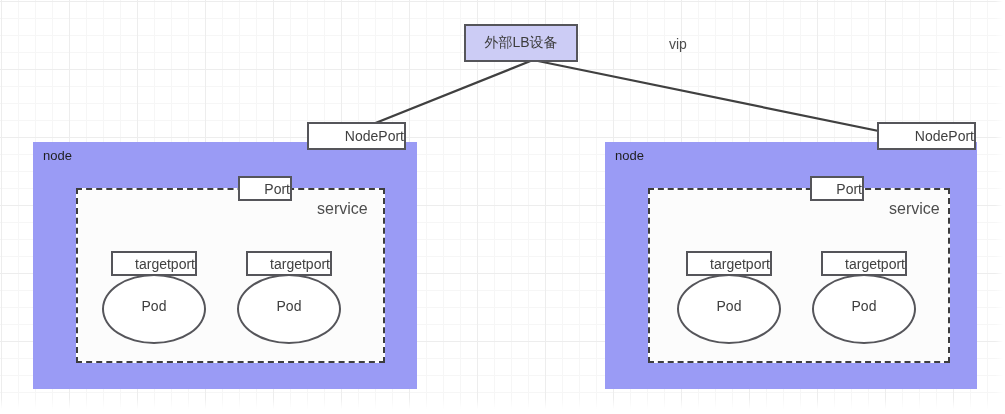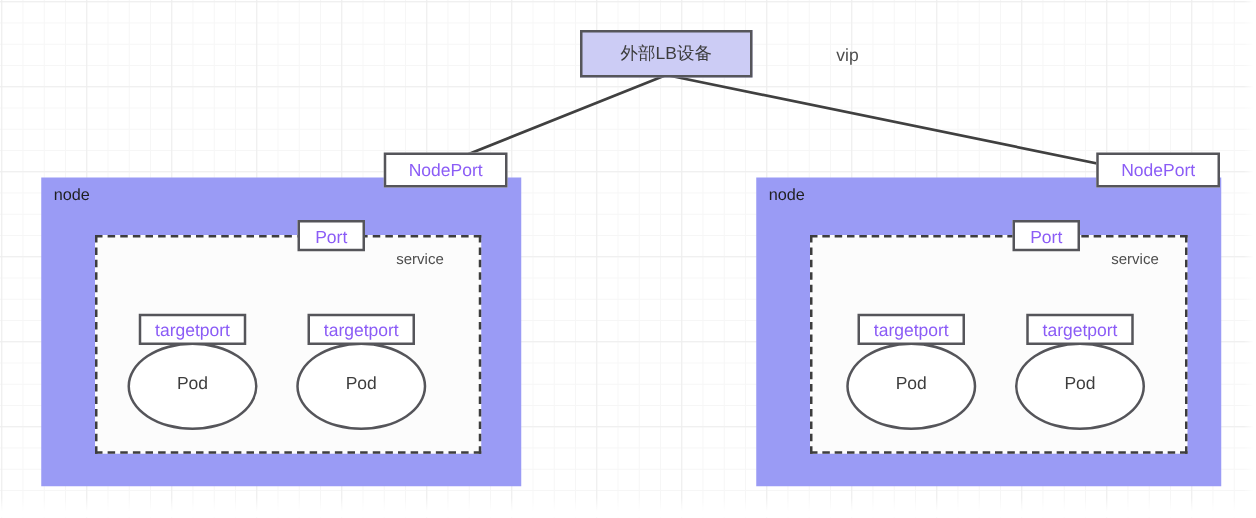--- a/index.html
+++ b/index.html
@@ -91,36 +91,36 @@
 
   
   .service-box {
     position: absolute;
     box-sizing: border-box;
     background: #fcfcfc;
     border: 2px dashed #3d3d3d;
   }
   .service-label {
     position: absolute;
-    font-size: 12px;
+    font-size: 16px;
     color: #4d4d4d;
     white-space: nowrap;
   }
 
   
   .rect-node {
     position: absolute;
     box-sizing: border-box;
     background: #ffffff;
     border: 2px solid #55555a;
     display: flex;
     align-items: center;
-    justify-content: center;
-    font-size: 14px;
-    color: #8b5cf6;
+    justify-content: flex-end;
+    font-size: 14px;
+    color: #404040;
     white-space: nowrap;
     z-index: 6;
   }
 
   .pod-circle {
     position: absolute;
     box-sizing: border-box;
     background: #ffffff;
     border: 2px solid #55555a;
     border-radius: 50%;
@@ -156,21 +156,21 @@
       <line x1="268" y1="199" x2="283" y2="252"></line>
 
       <line x1="972" y1="128" x2="835" y2="193"></line>
 
       <line x1="835" y1="199" x2="722" y2="255"></line>
 
       <line x1="840" y1="199" x2="858" y2="252"></line>
     </g>
   </svg>
 
-  <div class="box lb-box" style="left:464px; top:24px; width:138px; height:38px; z-index:8;">
+  <div class="box lb-box" style="left:464px; top:24px; width:114px; height:38px; z-index:8;">
     <span>外部LB设备</span>
   </div>
   <div class="vip-label" style="left:621px; top:36px;margin-left:48px;">vip</div>
 
   <div class="node-box" style="left:33px; top:142px; width:384px; height:247px; z-index:2;">
     <div class="node-label">node</div>
   </div>
 
   <div class="service-box" style="left:76px; top:188px; width:309px; height:175px; z-index:3;"></div>
   <div class="service-label" style="left:317px; top:200px; z-index:5;">service</div>

